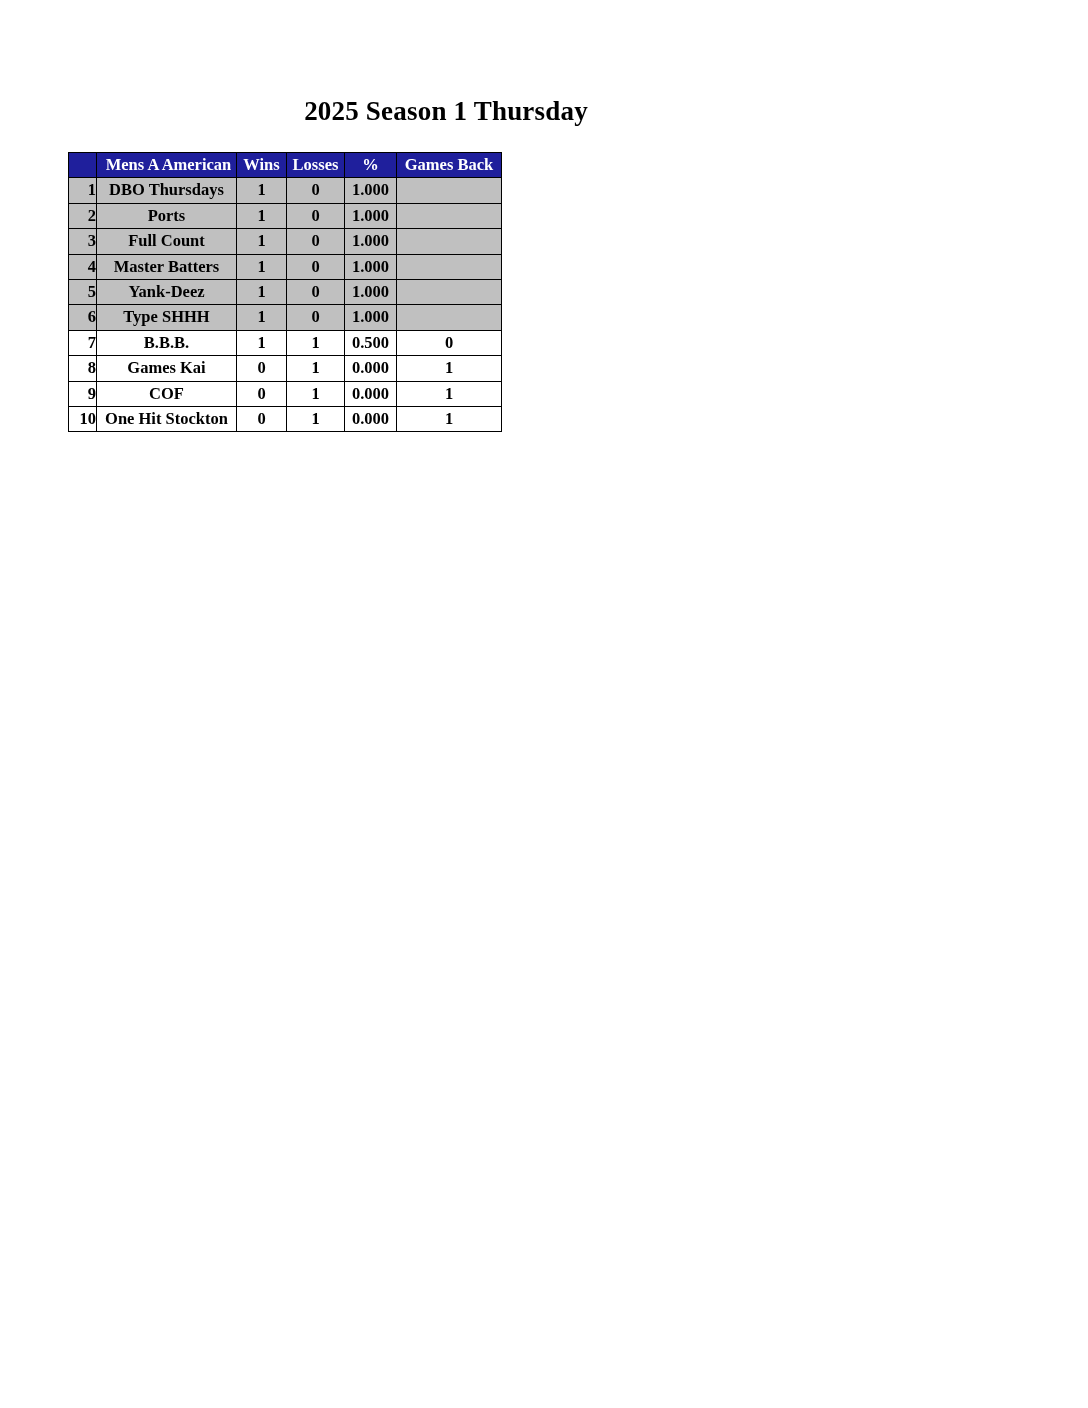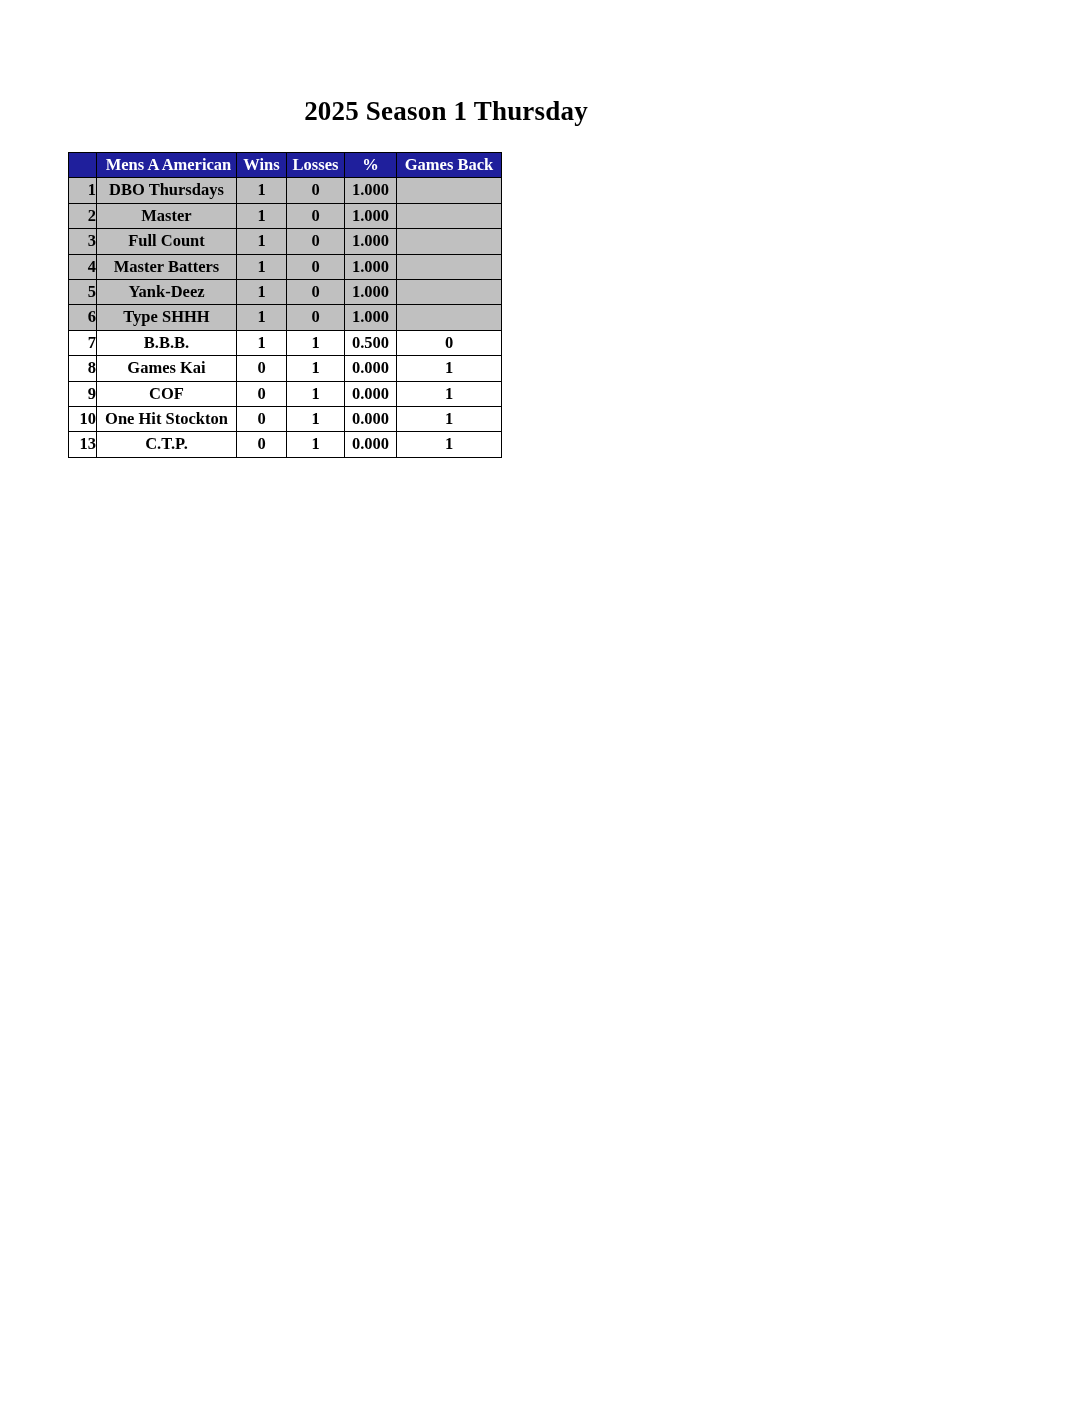--- a/index.html
+++ b/index.html
@@ -119,21 +119,21 @@
       <tr class="shaded">
         <td class="rank">1</td>
         <td class="team">DBO Thursdays</td>
         <td class="num">1</td>
         <td class="num">0</td>
         <td class="num">1.000</td>
         <td class="gb"></td>
       </tr>
       <tr class="shaded">
         <td class="rank">2</td>
-        <td class="team">Master</td>
+        <td class="team">Ports</td>
         <td class="num">1</td>
         <td class="num">0</td>
         <td class="num">1.000</td>
         <td class="gb"></td>
       </tr>
       <tr class="shaded">
         <td class="rank">3</td>
         <td class="team">Full Count</td>
         <td class="num">1</td>
         <td class="num">0</td>
@@ -184,28 +184,20 @@
         <td class="rank">9</td>
         <td class="team">COF</td>
         <td class="num">0</td>
         <td class="num">1</td>
         <td class="num">0.000</td>
         <td class="gb">1</td>
       </tr>
       <tr class="plain">
         <td class="rank">10</td>
         <td class="team">One Hit Stockton</td>
-        <td class="num">0</td>
-        <td class="num">1</td>
-        <td class="num">0.000</td>
-        <td class="gb">1</td>
-      </tr>
-      <tr class="plain">
-        <td class="rank">13</td>
-        <td class="team">C.T.P.</td>
         <td class="num">0</td>
         <td class="num">1</td>
         <td class="num">0.000</td>
         <td class="gb">1</td>
       </tr>
     </tbody>
   </table>
 </div>
 
 </body></html>

